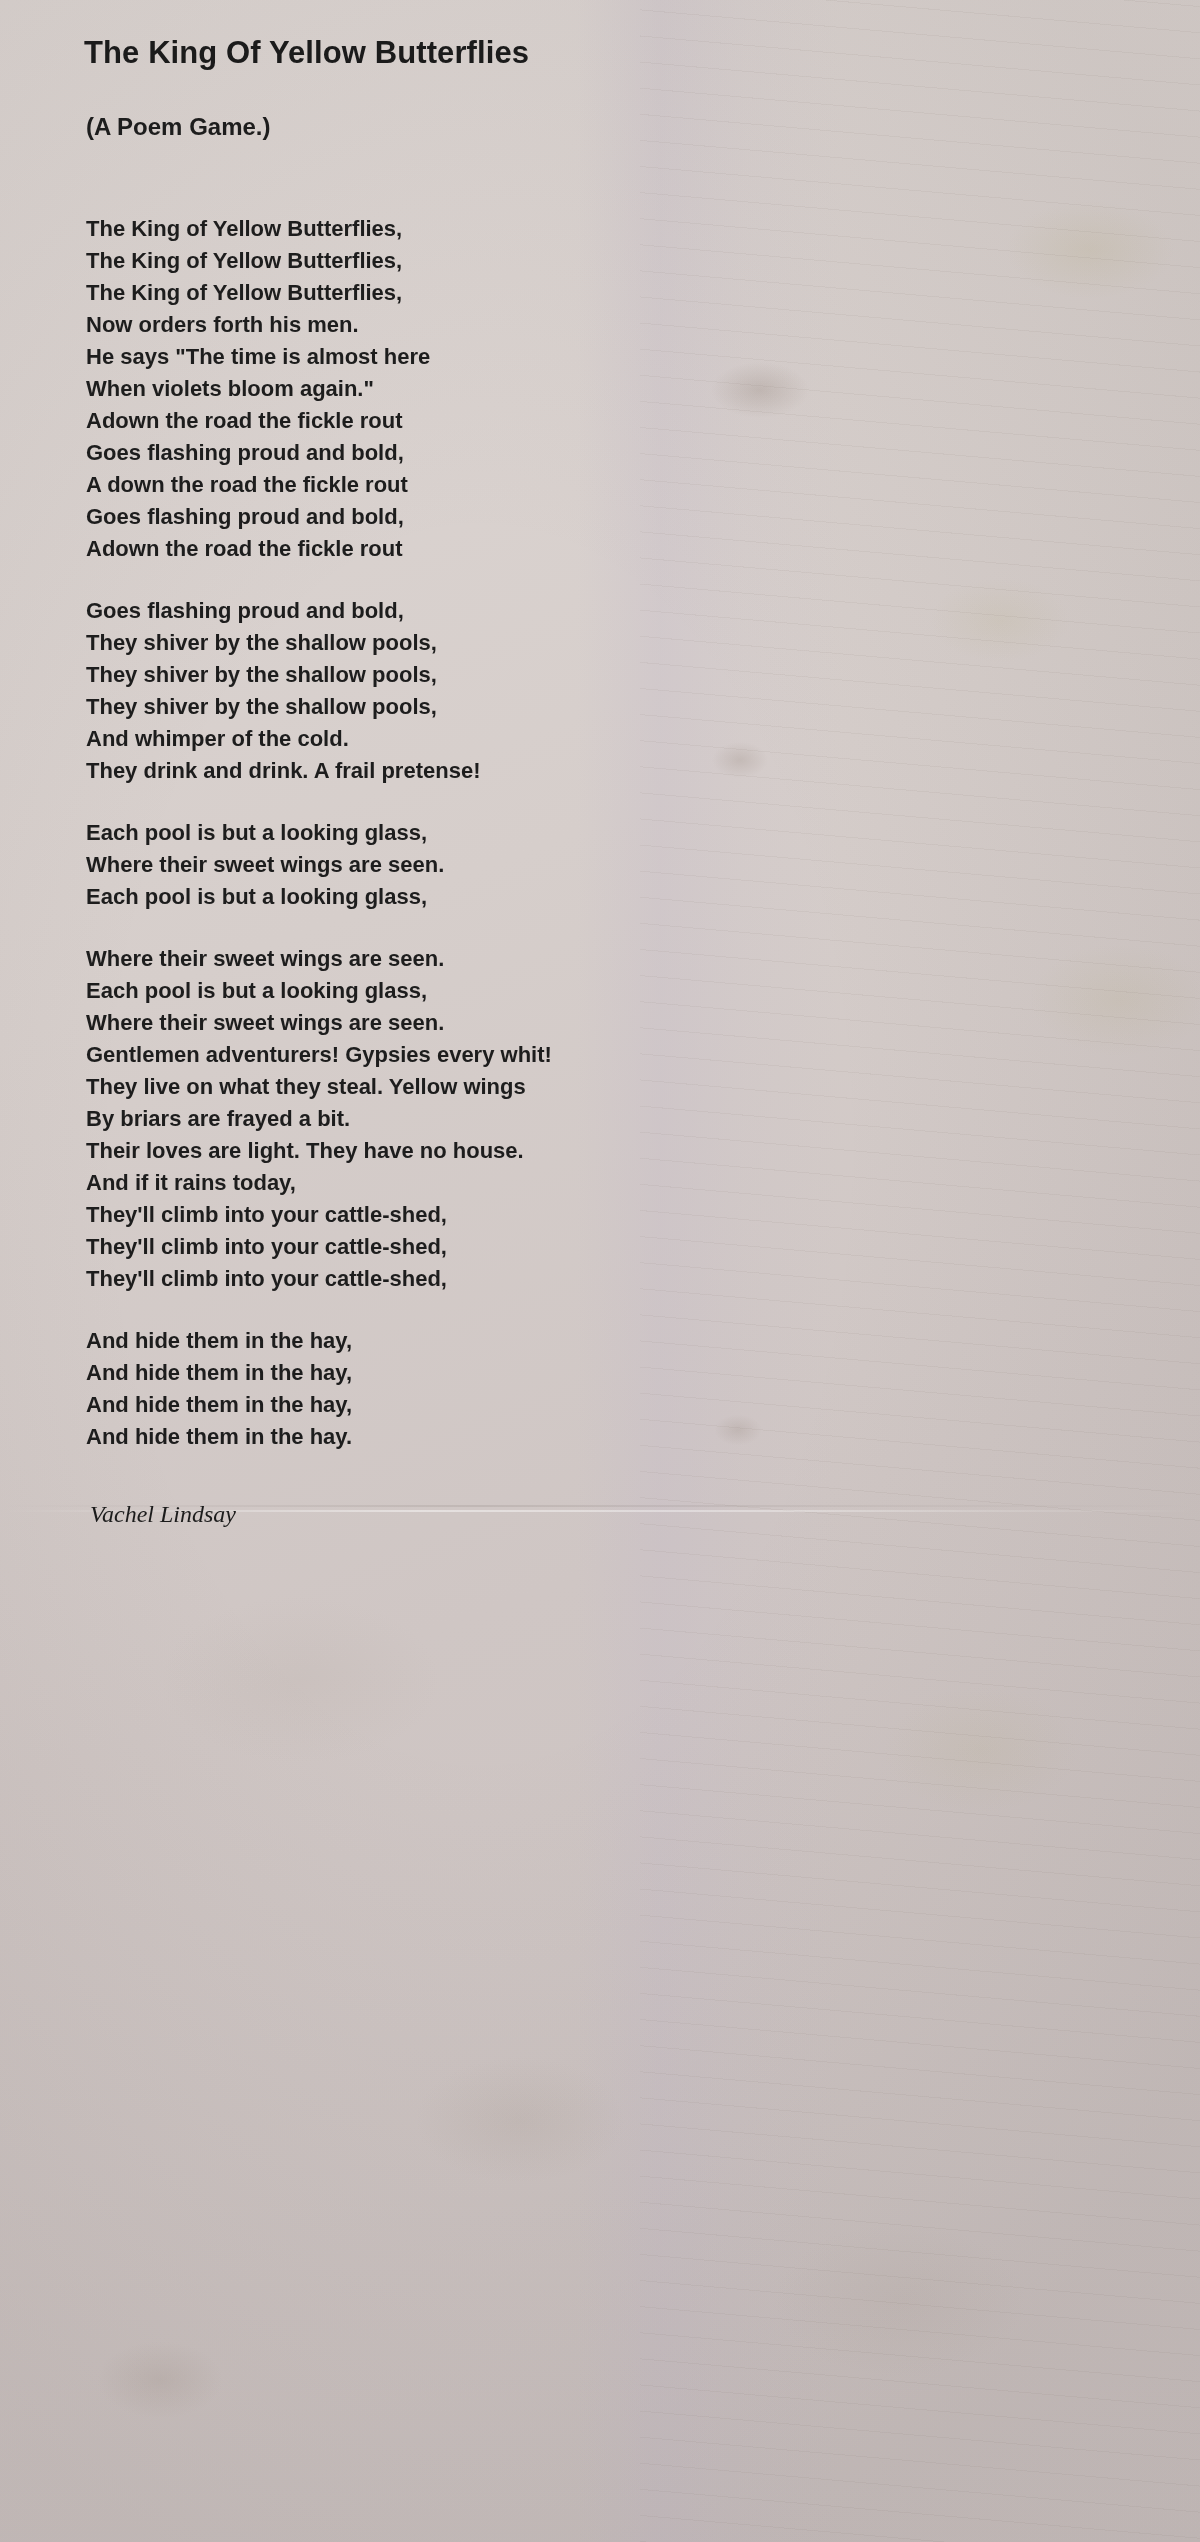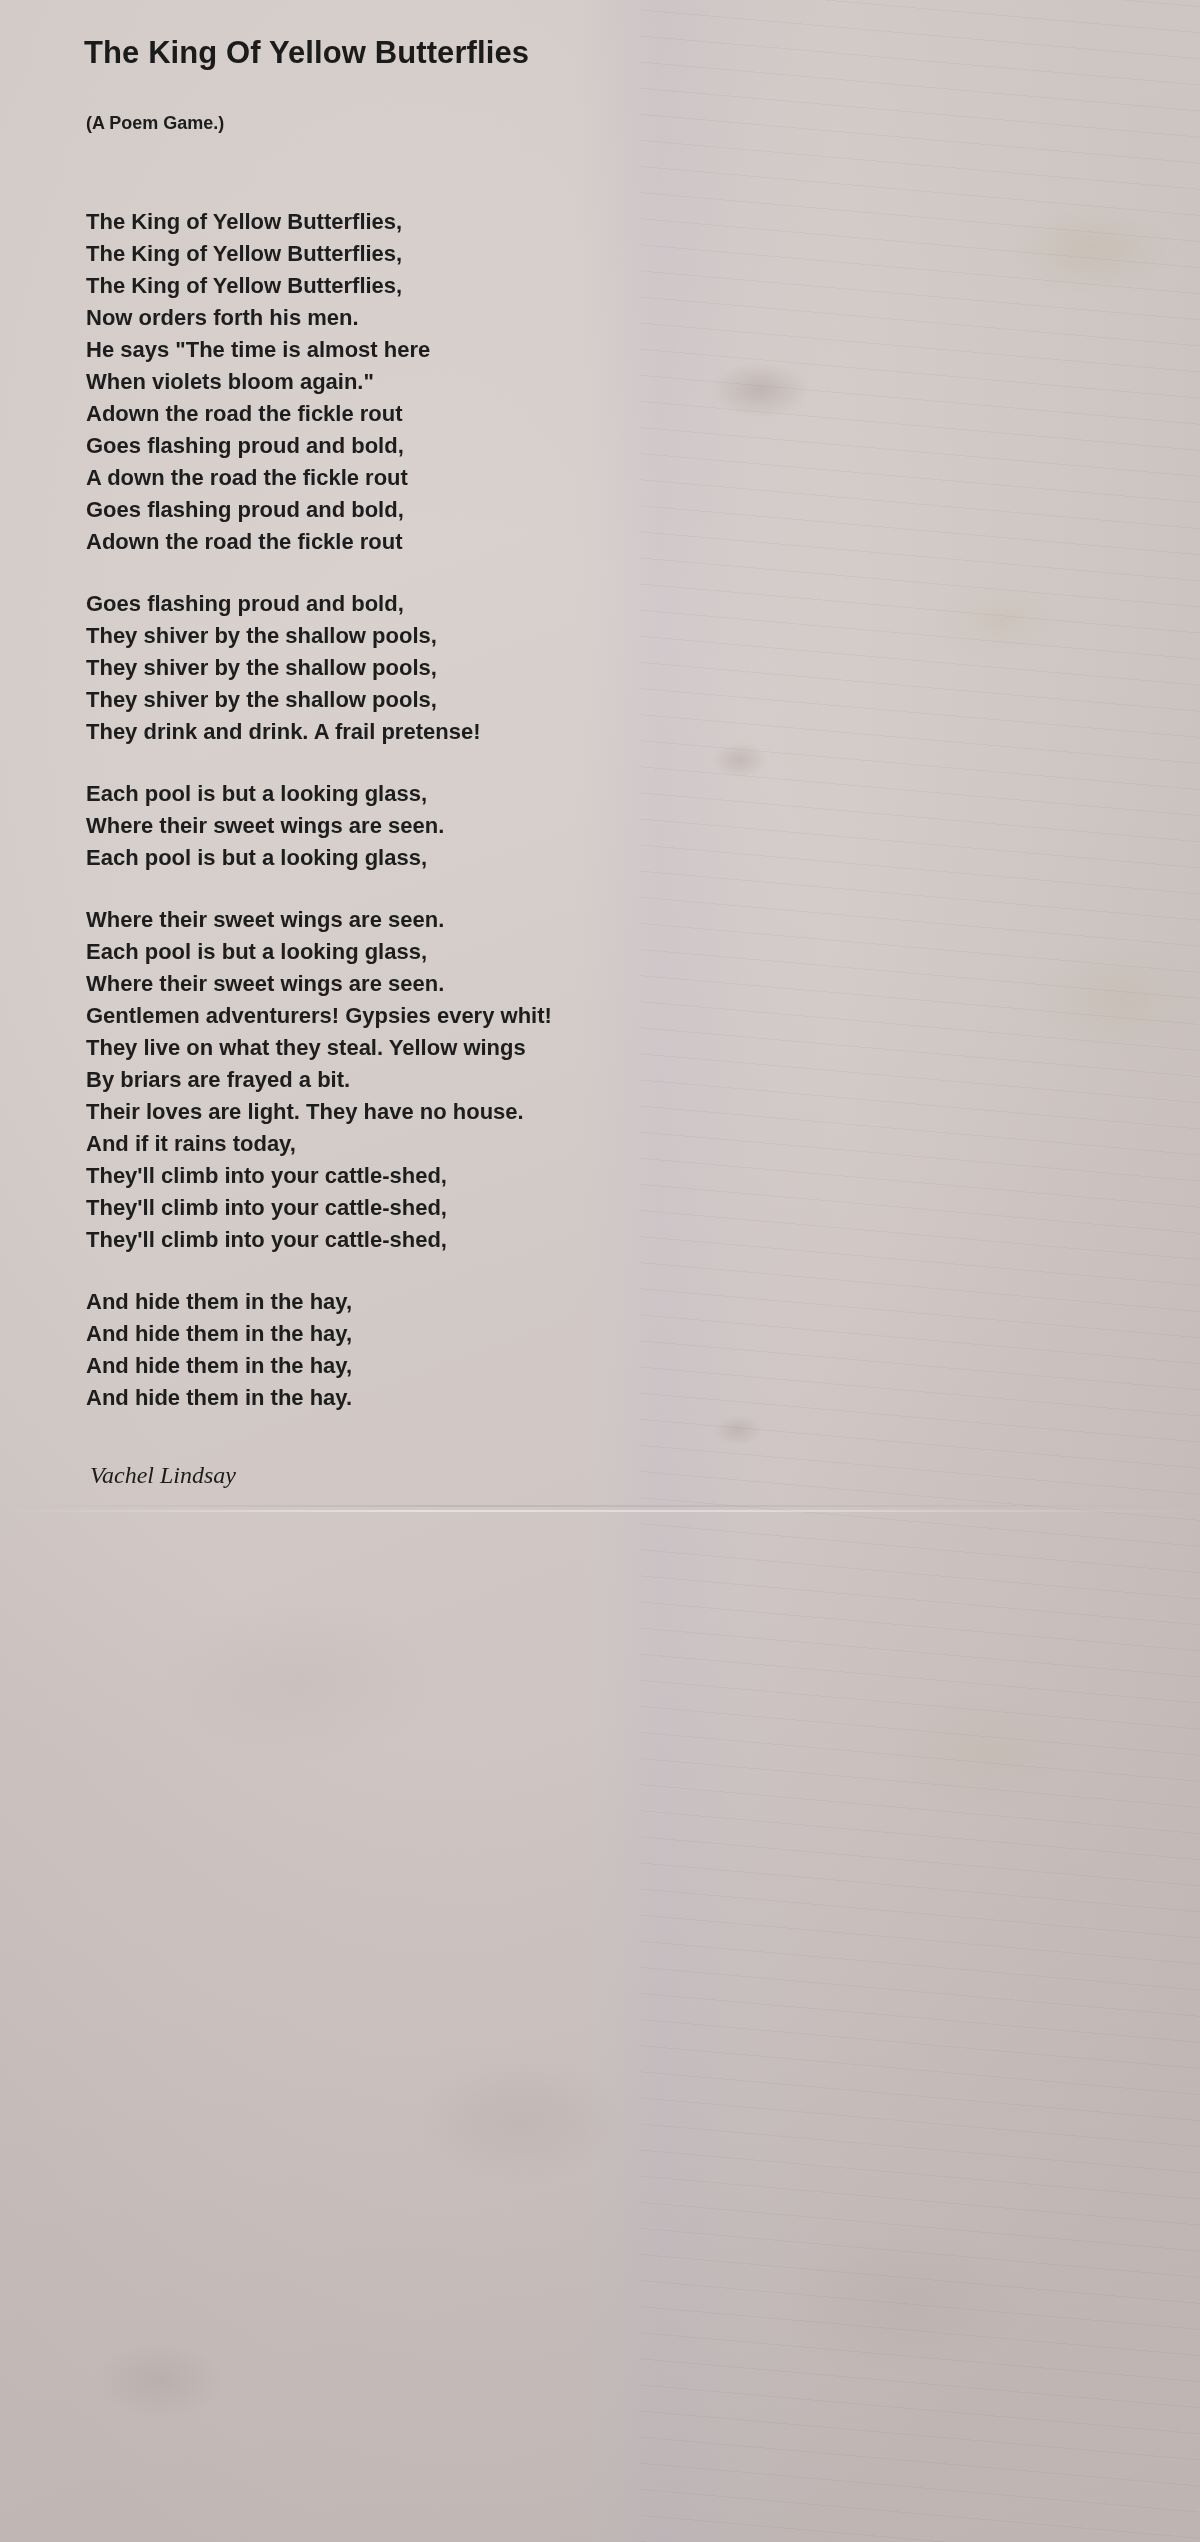--- a/index.html
+++ b/index.html
@@ -98,21 +98,21 @@
   .poem-title {
     font-size: 31px;
     font-weight: bold;
     color: #1b1b1b;
     letter-spacing: 0.1px;
     margin: 0 0 0 0;
     line-height: 1.25;
   }
 
   .poem-subtitle {
-    font-size: 18px;
+    font-size: 24px;
     font-weight: bold;
     color: #1d1d1d;
     margin: 40px 0 8px 2px;
   }
 
   .poem-body {
     margin-top: 72px;
   }
 
   .stanza {
@@ -166,20 +166,21 @@
         <div class="poem-line">A down the road the fickle rout</div>
         <div class="poem-line">Goes flashing proud and bold,</div>
         <div class="poem-line">Adown the road the fickle rout</div>
       </div>
 
       <div class="stanza">
         <div class="poem-line">Goes flashing proud and bold,</div>
         <div class="poem-line">They shiver by the shallow pools,</div>
         <div class="poem-line">They shiver by the shallow pools,</div>
         <div class="poem-line">They shiver by the shallow pools,</div>
+        <div class="poem-line">And whimper of the cold.</div>
         <div class="poem-line">They drink and drink. A frail pretense!</div>
       </div>
 
       <div class="stanza">
         <div class="poem-line">Each pool is but a looking glass,</div>
         <div class="poem-line">Where their sweet wings are seen.</div>
         <div class="poem-line">Each pool is but a looking glass,</div>
       </div>
 
       <div class="stanza">

